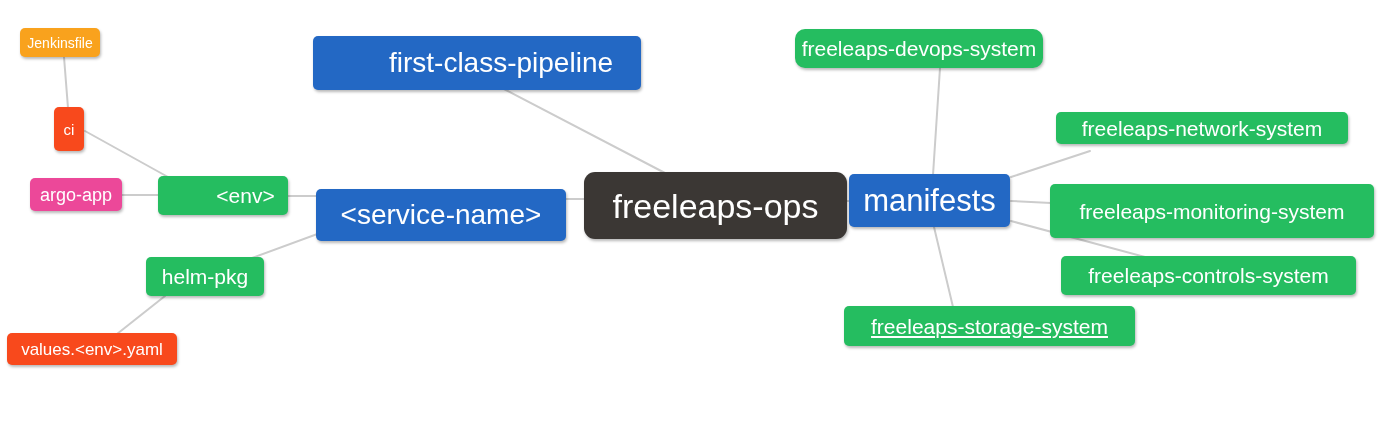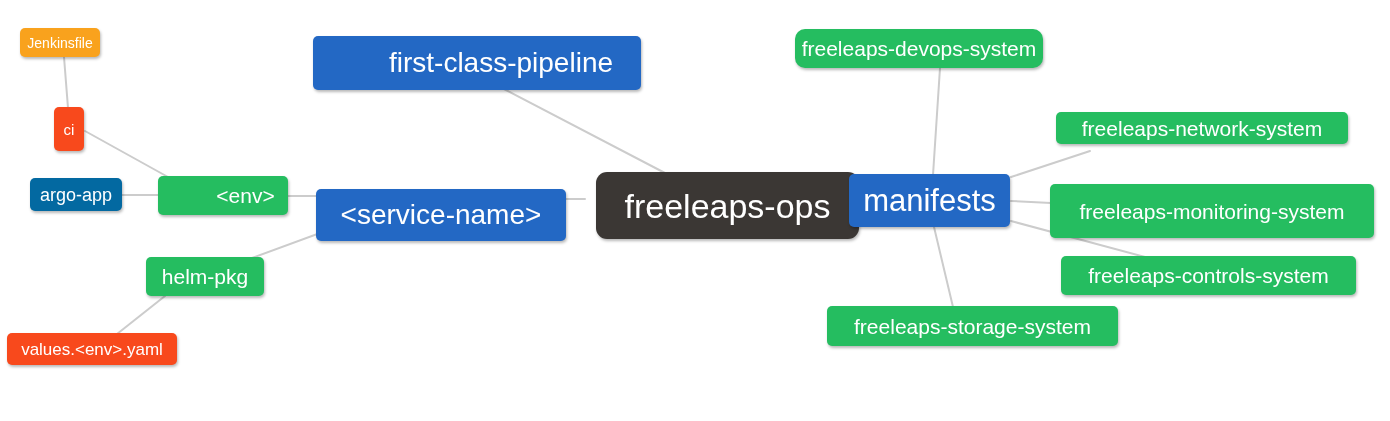--- a/index.html
+++ b/index.html
@@ -34,27 +34,27 @@
   }
   
   .n-jenkinsfile {left:20px;  top:28px;  width:80px;  height:29px; font-size:14px;text-align:center;}
   .n-ci         {left:54px;  top:107px; width:30px;  height:44px; font-size:15px;}
   .n-argo-app   {left:30px;  top:178px; width:92px;  height:33px; font-size:18px;}
   .n-env        {left:158px; top:176px; width:85px;  height:39px; font-size:21px;padding-left:45px;}
   .n-helm-pkg   {left:146px; top:257px; width:118px; height:39px; font-size:21px;}
   .n-values     {left:7px;   top:333px; width:170px; height:32px; font-size:17px;}
   .n-fcp        {left:313px; top:36px;  width:280px; height:54px; font-size:28px;padding-left:48px;}
   .n-service    {left:316px; top:171px; width:250px; height:52px; font-size:28px;}
-  .n-root       {left:596px; top:172px; width:263px; height:67px; font-size:34px; border-radius:11px;}
+  .n-root       {left:584px; top:172px; width:263px; height:67px; font-size:34px; border-radius:11px;}
   .n-manifests  {left:849px; top:174px; width:161px; height:53px; font-size:31px;}
   .n-devops     {left:795px; top:29px;  width:248px; height:39px; font-size:21px;}
   .n-network    {left:1056px;top:112px; width:292px; height:32px; font-size:21px;}
   .n-monitoring {left:1050px;top:184px; width:324px; height:54px; font-size:21px;}
   .n-controls   {left:1061px;top:256px; width:295px; height:39px; font-size:21px;}
-  .n-storage    {left:827px; top:306px; width:291px; height:40px; font-size:21px;}
+  .n-storage    {left:844px; top:306px; width:291px; height:40px; font-size:21px;text-decoration:underline;}
 </style>
 </head>
 <body>
 
 <div class="canvas">
 
   <svg class="edges" xmlns="http://www.w3.org/2000/svg">
     <g fill="none" stroke-width="2" stroke-linecap="round">
       <line x1="64" y1="57" x2="68" y2="108" stroke="#cccccc"></line>
       <line x1="85" y1="131" x2="168" y2="177" stroke="#cccccc"></line>
@@ -68,21 +68,21 @@
       <line x1="940" y1="68" x2="933" y2="175" stroke="#cccccc"></line>
       <line x1="1011" y1="177" x2="1090" y2="151" stroke="#cccccc"></line>
       <line x1="1011" y1="201" x2="1051" y2="203" stroke="#cccccc"></line>
       <line x1="1011" y1="221" x2="1145" y2="257" stroke="#cccccc"></line>
       <line x1="934" y1="227" x2="953" y2="307" stroke="#cccccc"></line>
     </g>
   </svg>
 
   <div class="node n-jenkinsfile" style="background: rgb(249, 162, 29); color: rgb(255, 255, 255);">Jenkinsfile</div>
   <div class="node n-ci" style="background: rgb(248, 73, 28); color: rgb(255, 255, 255);">ci</div>
-  <div class="node n-argo-app" style="background: #0369a1; color: rgb(255, 255, 255);">argo-app</div>
+  <div class="node n-argo-app" style="background: #ec4899; color: rgb(255, 255, 255);">argo-app</div>
   <div class="node n-env" style="background: rgb(37, 189, 96); color: rgb(255, 255, 255);">&lt;env&gt;</div>
   <div class="node n-helm-pkg" style="background: rgb(37, 189, 96); color: rgb(255, 255, 255);">helm-pkg</div>
   <div class="node n-values" style="background: rgb(248, 73, 28); color: rgb(255, 255, 255);">values.&lt;env&gt;.yaml</div>
   <div class="node n-fcp" style="background: rgb(35, 104, 196); color: rgb(255, 255, 255);">first-class-pipeline</div>
   <div class="node n-service" style="background: rgb(35, 104, 196); color: rgb(255, 255, 255); margin-top: 18px;">&lt;service-name&gt;</div>
   <div class="node n-root" style="background: rgb(59, 55, 52); color: rgb(255, 255, 255);">freeleaps-ops</div>
   <div class="node n-manifests" style="background: rgb(35, 104, 196); color: rgb(255, 255, 255);">manifests</div>
   <div class="node n-devops" style="background: rgb(37, 189, 96); color: rgb(255, 255, 255); border-radius: 10px;">freeleaps-devops-system</div>
   <div class="node n-network" style="background: rgb(37, 189, 96); color: rgb(255, 255, 255);">freeleaps-network-system</div>
   <div class="node n-monitoring" style="background: rgb(37, 189, 96); color: rgb(255, 255, 255);">freeleaps-monitoring-system</div>

